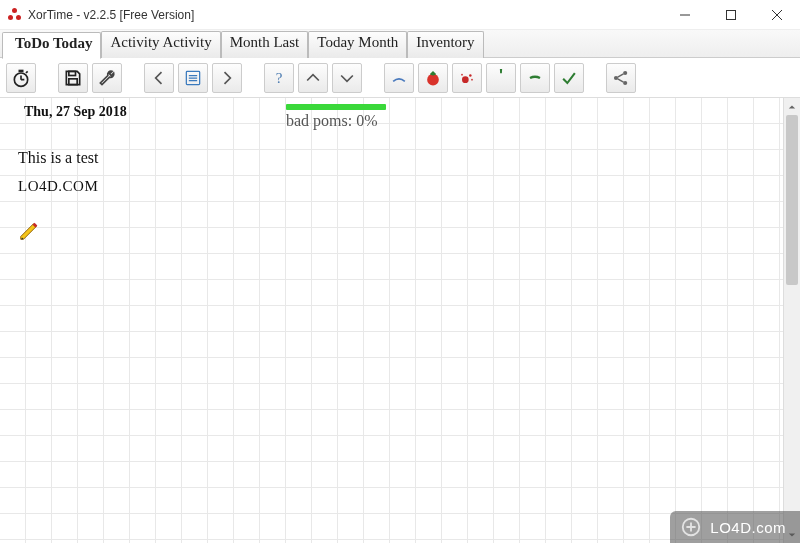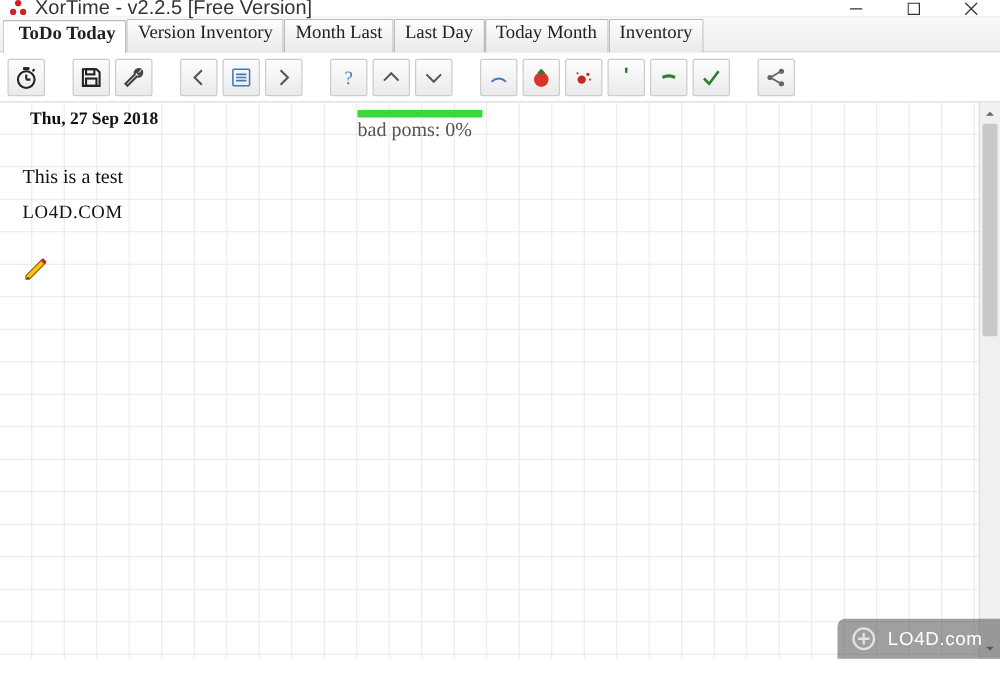--- a/index.html
+++ b/index.html
@@ -1,21 +1,21 @@
 <!DOCTYPE html>
 <html><head>
 <meta charset="utf-8">
 <style>
   * { box-sizing: border-box; margin: 0; padding: 0; }
   html, body { width: 800px; height: 543px; overflow: hidden; font-family: "Segoe UI", Tahoma, sans-serif; background: #fff; }
 
   
   .titlebar {
-    height: 14px; display: flex; align-items: center; justify-content: space-between;
-    padding: 0 0 0 8px; font-size: 16px; color: #333; background: #fff;
+    height: 30px; display: flex; align-items: center; justify-content: space-between;
+    padding: 0 0 0 8px; font-size: 12px; color: #333; background: #fff;
     border-bottom: 1px solid #eee;
   }
   .titlebar .left { display: flex; align-items: center; gap: 6px; }
   .titlebar .app-icon { width: 14px; height: 14px; position: relative; }
   .titlebar .app-icon span { position: absolute; width: 5px; height: 5px; background: #cc2222; border-radius: 50%; }
   .titlebar .app-icon .d1 { top: 0; left: 4px; }
   .titlebar .app-icon .d2 { top: 7px; left: 0; }
   .titlebar .app-icon .d3 { top: 7px; left: 8px; }
   .win-controls { display: flex; }
   .win-controls .btn { width: 46px; height: 30px; display: flex; align-items: center; justify-content: center; cursor: pointer; }
@@ -108,23 +108,22 @@
     <div class="btn close">
       <svg viewBox="0 0 10 10">
           <path d="M0 0 L10 10 M10 0 L0 10"></path>
         </svg>
     </div>
   </div>
 </div>
 
 <div class="tabs">
   <div class="tab active">ToDo Today</div>
-  <div class="tab">Version Inventory</div>
+  <div class="tab">Activity Activity</div>
   <div class="tab">Month Last</div>
-  <div class="tab">Last Day</div>
   <div class="tab">Today Month</div>
   <div class="tab">Inventory</div>
 </div>
 
 <div class="toolbar">
   <div class="tbtn">
     <svg viewBox="0 0 24 24">
         <circle cx="12" cy="14" r="8" fill="none" stroke="#222" stroke-width="2"></circle>
         <path d="M12 14 L12 9 M12 14 L16 14" stroke="#222" stroke-width="2" fill="none"></path>
         <rect x="9" y="2" width="6" height="3" fill="#222"></rect>

